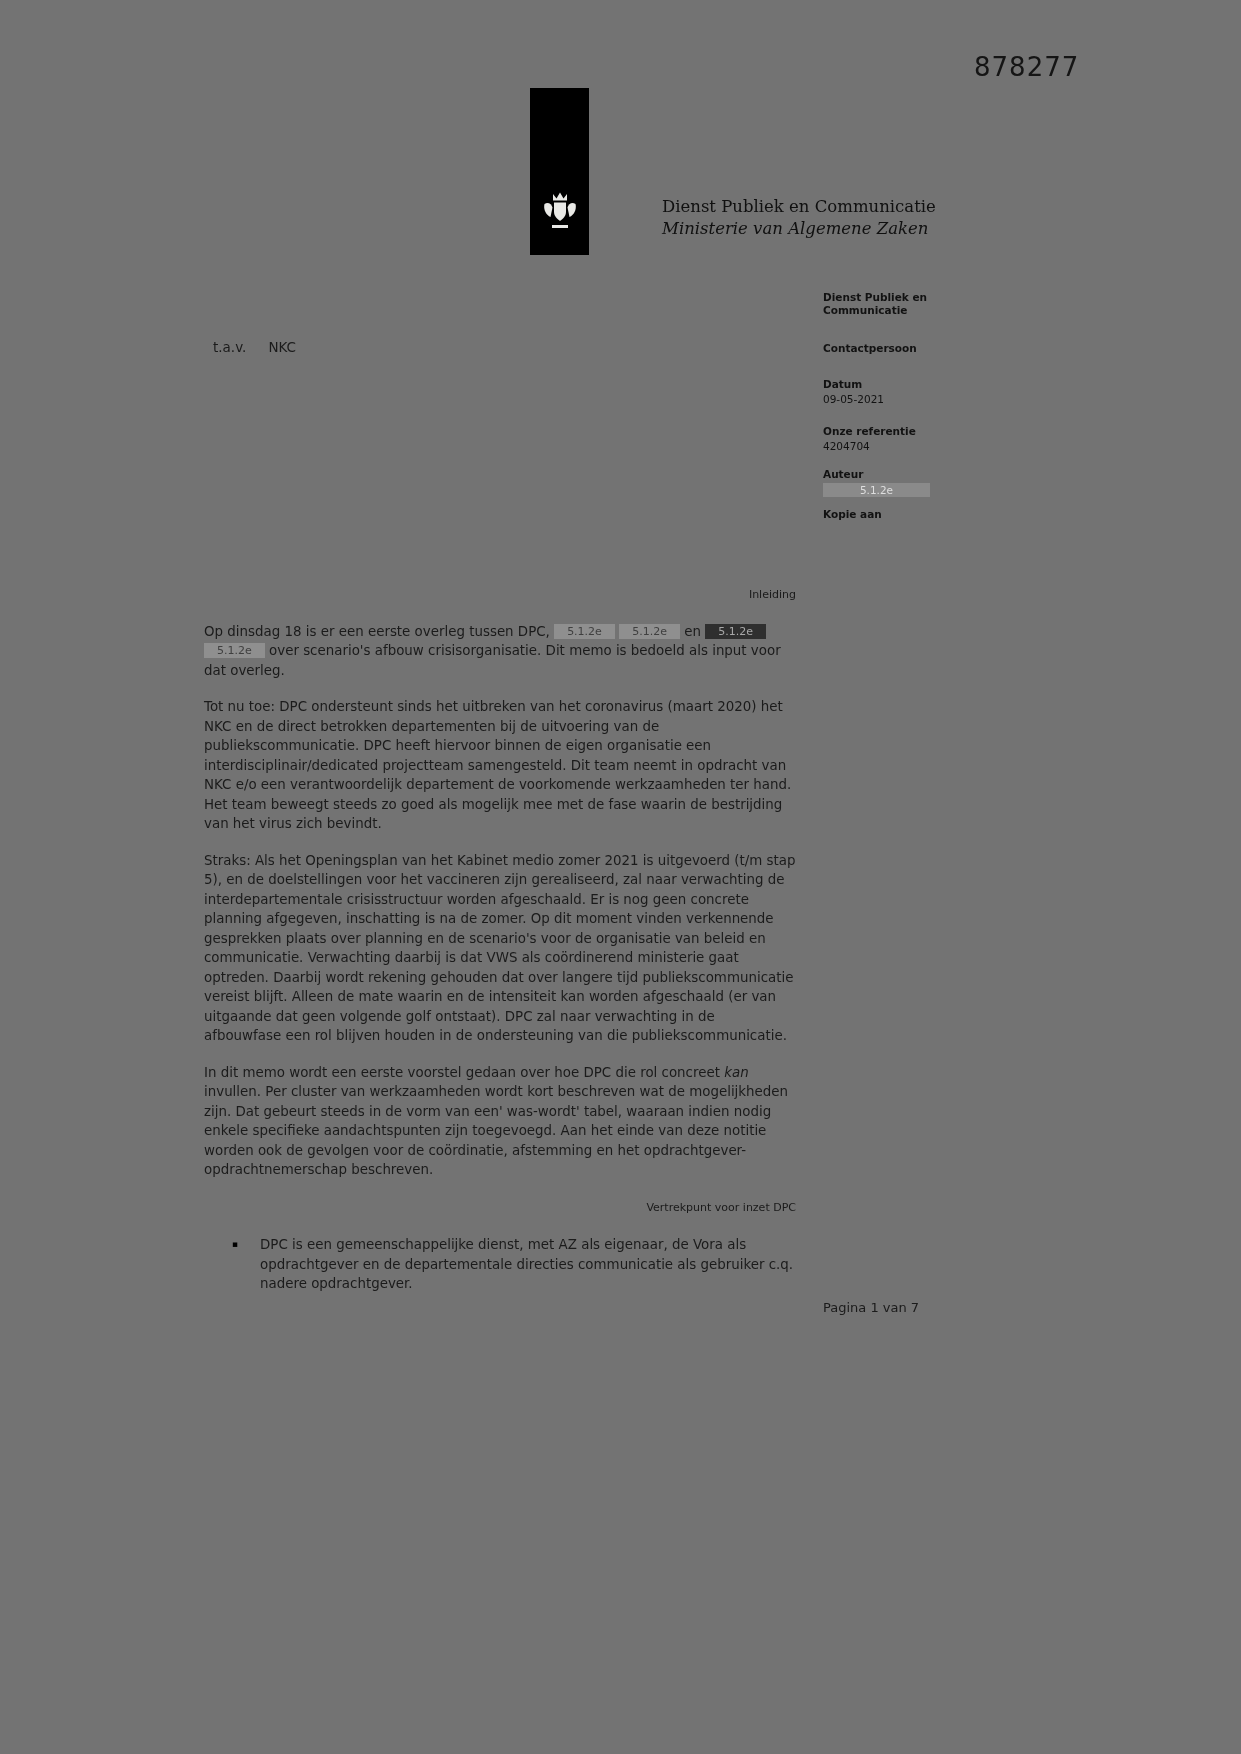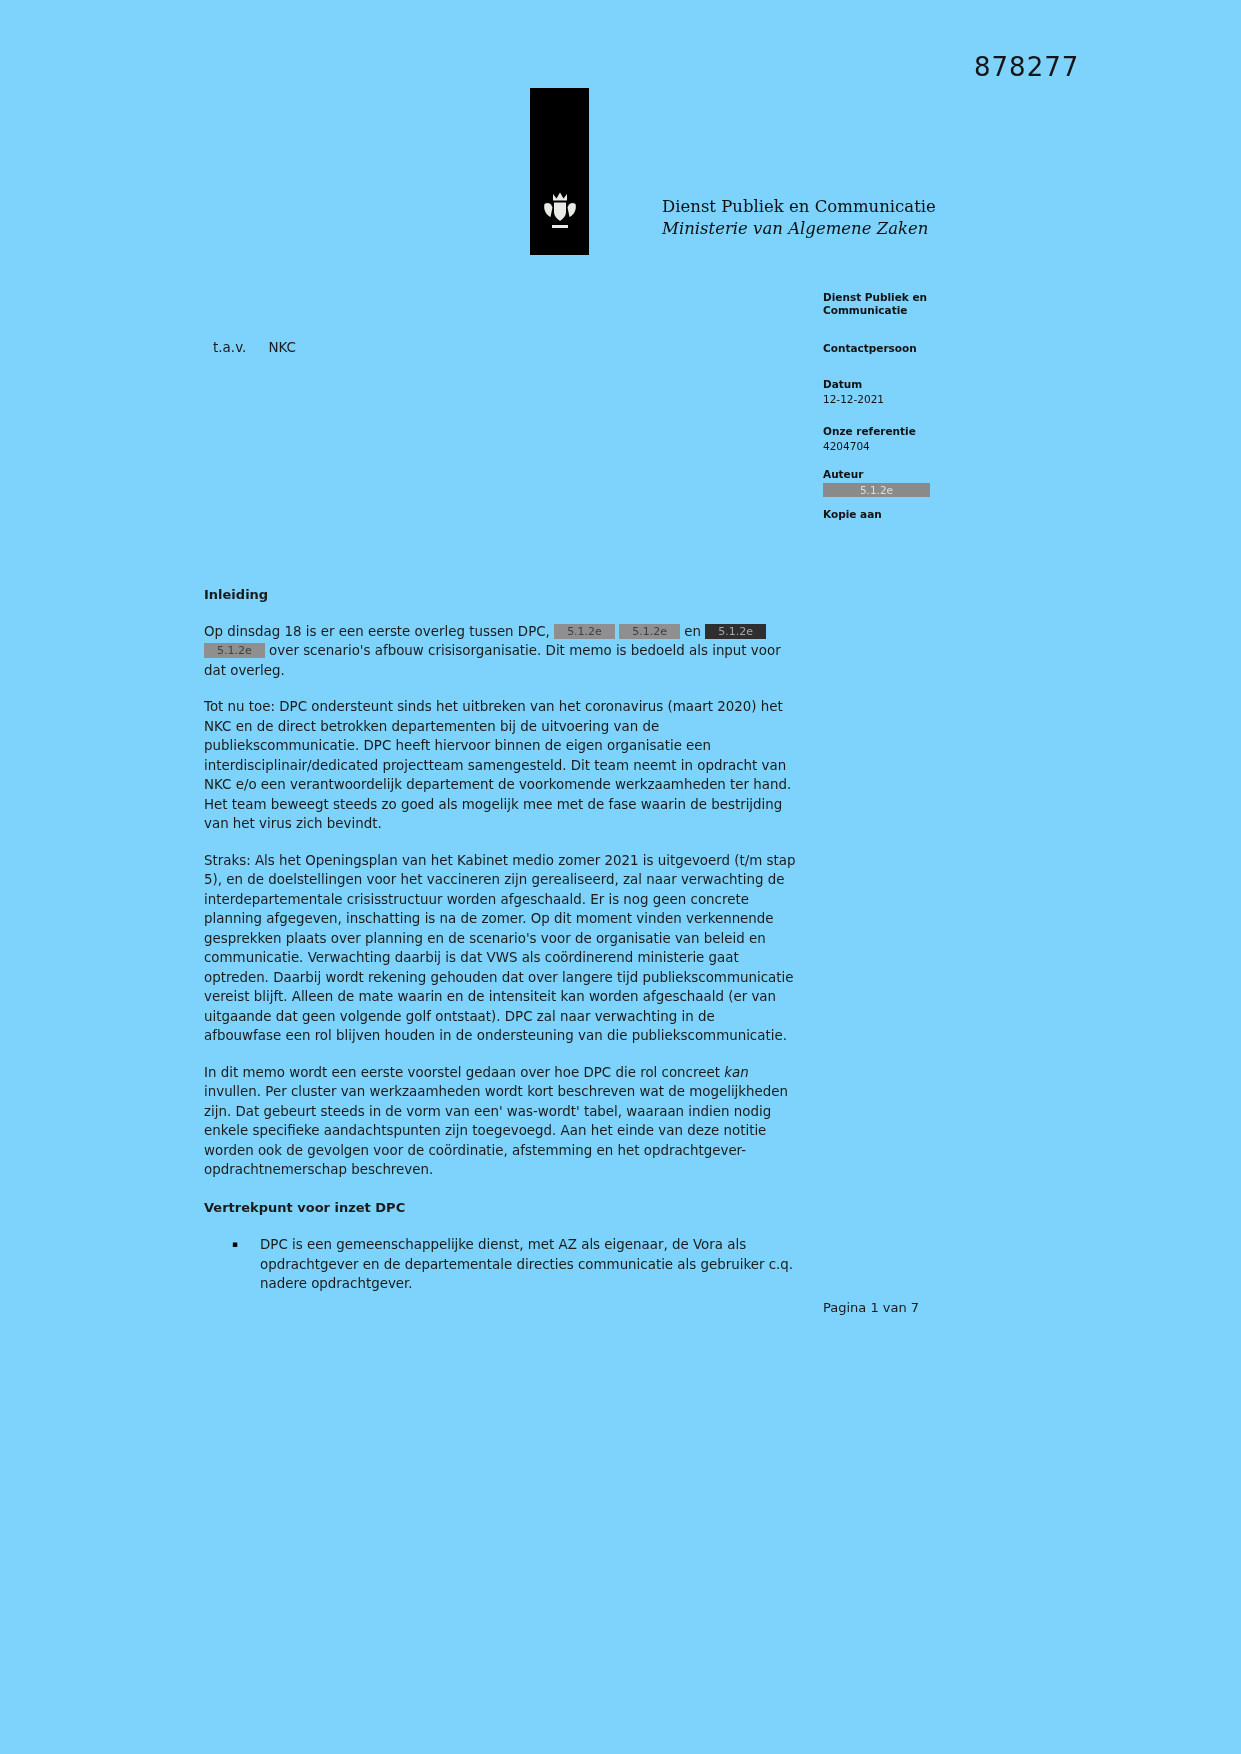--- a/index.html
+++ b/index.html
@@ -1,18 +1,18 @@
 <!DOCTYPE html>
 <html><head>
 <meta charset="utf-8">
 <style>
   * { margin:0; padding:0; box-sizing:border-box; }
   html,body { background:#ffffff; }
   .page {
-    position:relative; width:1241px; height:1754px; background:#7dd3fc;
+    position:relative; width:1241px; height:1754px; background:#737373;
     font-family:"DejaVu Sans", sans-serif; color:#1b1b1b; overflow:hidden;
   }
   .docnum {
     position:absolute; left:974px; top:52px;
     font-size:26px; letter-spacing:1px; color:#151515;
   }
   .logo-block {
     position:absolute; left:530px; top:88px; width:59px; height:167px;
     background:#000000; display:flex; justify-content:center; align-items:flex-end;
     padding-bottom:20px;
@@ -44,21 +44,21 @@
     font-size:62px; line-height:60px; letter-spacing:-1px; color:#000;
   }
   .memo-sub {
     position:absolute; left:381px; top:512px;
     font-size:13.5px; line-height:20px; color:#1b1b1b;
   }
   .body-col {
     position:absolute; left:204px; top:585px; width:592px;
     font-size:13.4px; line-height:19.5px; color:#1b1b1b;
   }
-  .body-heading { font-size:13px; font-weight:bold; }
+  .body-heading { font-size:11px; font-weight:normal;text-align:right; }
   .body-heading.second { margin-top:18px; }
   .body-col p { margin-top:17px; }
   .redact {
     display:inline-block; background:#8f8f8f; color:#3f3f3f;
     font-size:11px; line-height:15px; padding:0 13px; vertical-align:1px;
   }
   .redact.dark { background:#2f2f2f; color:#a8a8a8; }
   .bullet-row { display:flex; margin-top:18px; }
   .bullet-marker {
     flex:0 0 56px; padding-left:28px; font-size:9px; line-height:19.5px; color:#000;
@@ -93,21 +93,21 @@
 
   <div class="recipient">
     <span>t.a.v.</span><span class="val">NKC</span>
   </div>
 
   <div class="sidebar">
     <div class="sb-label">Dienst Publiek en</div>
     <div class="sb-label">Communicatie</div>
     <div class="sb-label sb-contact">Contactpersoon</div>
     <div class="sb-label sb-date-label">Datum</div>
-    <div class="sb-value">12-12-2021</div>
+    <div class="sb-value">09-05-2021</div>
     <div class="sb-label sb-ref-label">Onze referentie</div>
     <div class="sb-value">4204704</div>
     <div class="sb-label sb-author-label">Auteur</div>
     <div class="redact-bar">5.1.2e</div>
     <div class="sb-label sb-copy">Kopie aan</div>
   </div>
 
 
   <div class="body-col">
 

